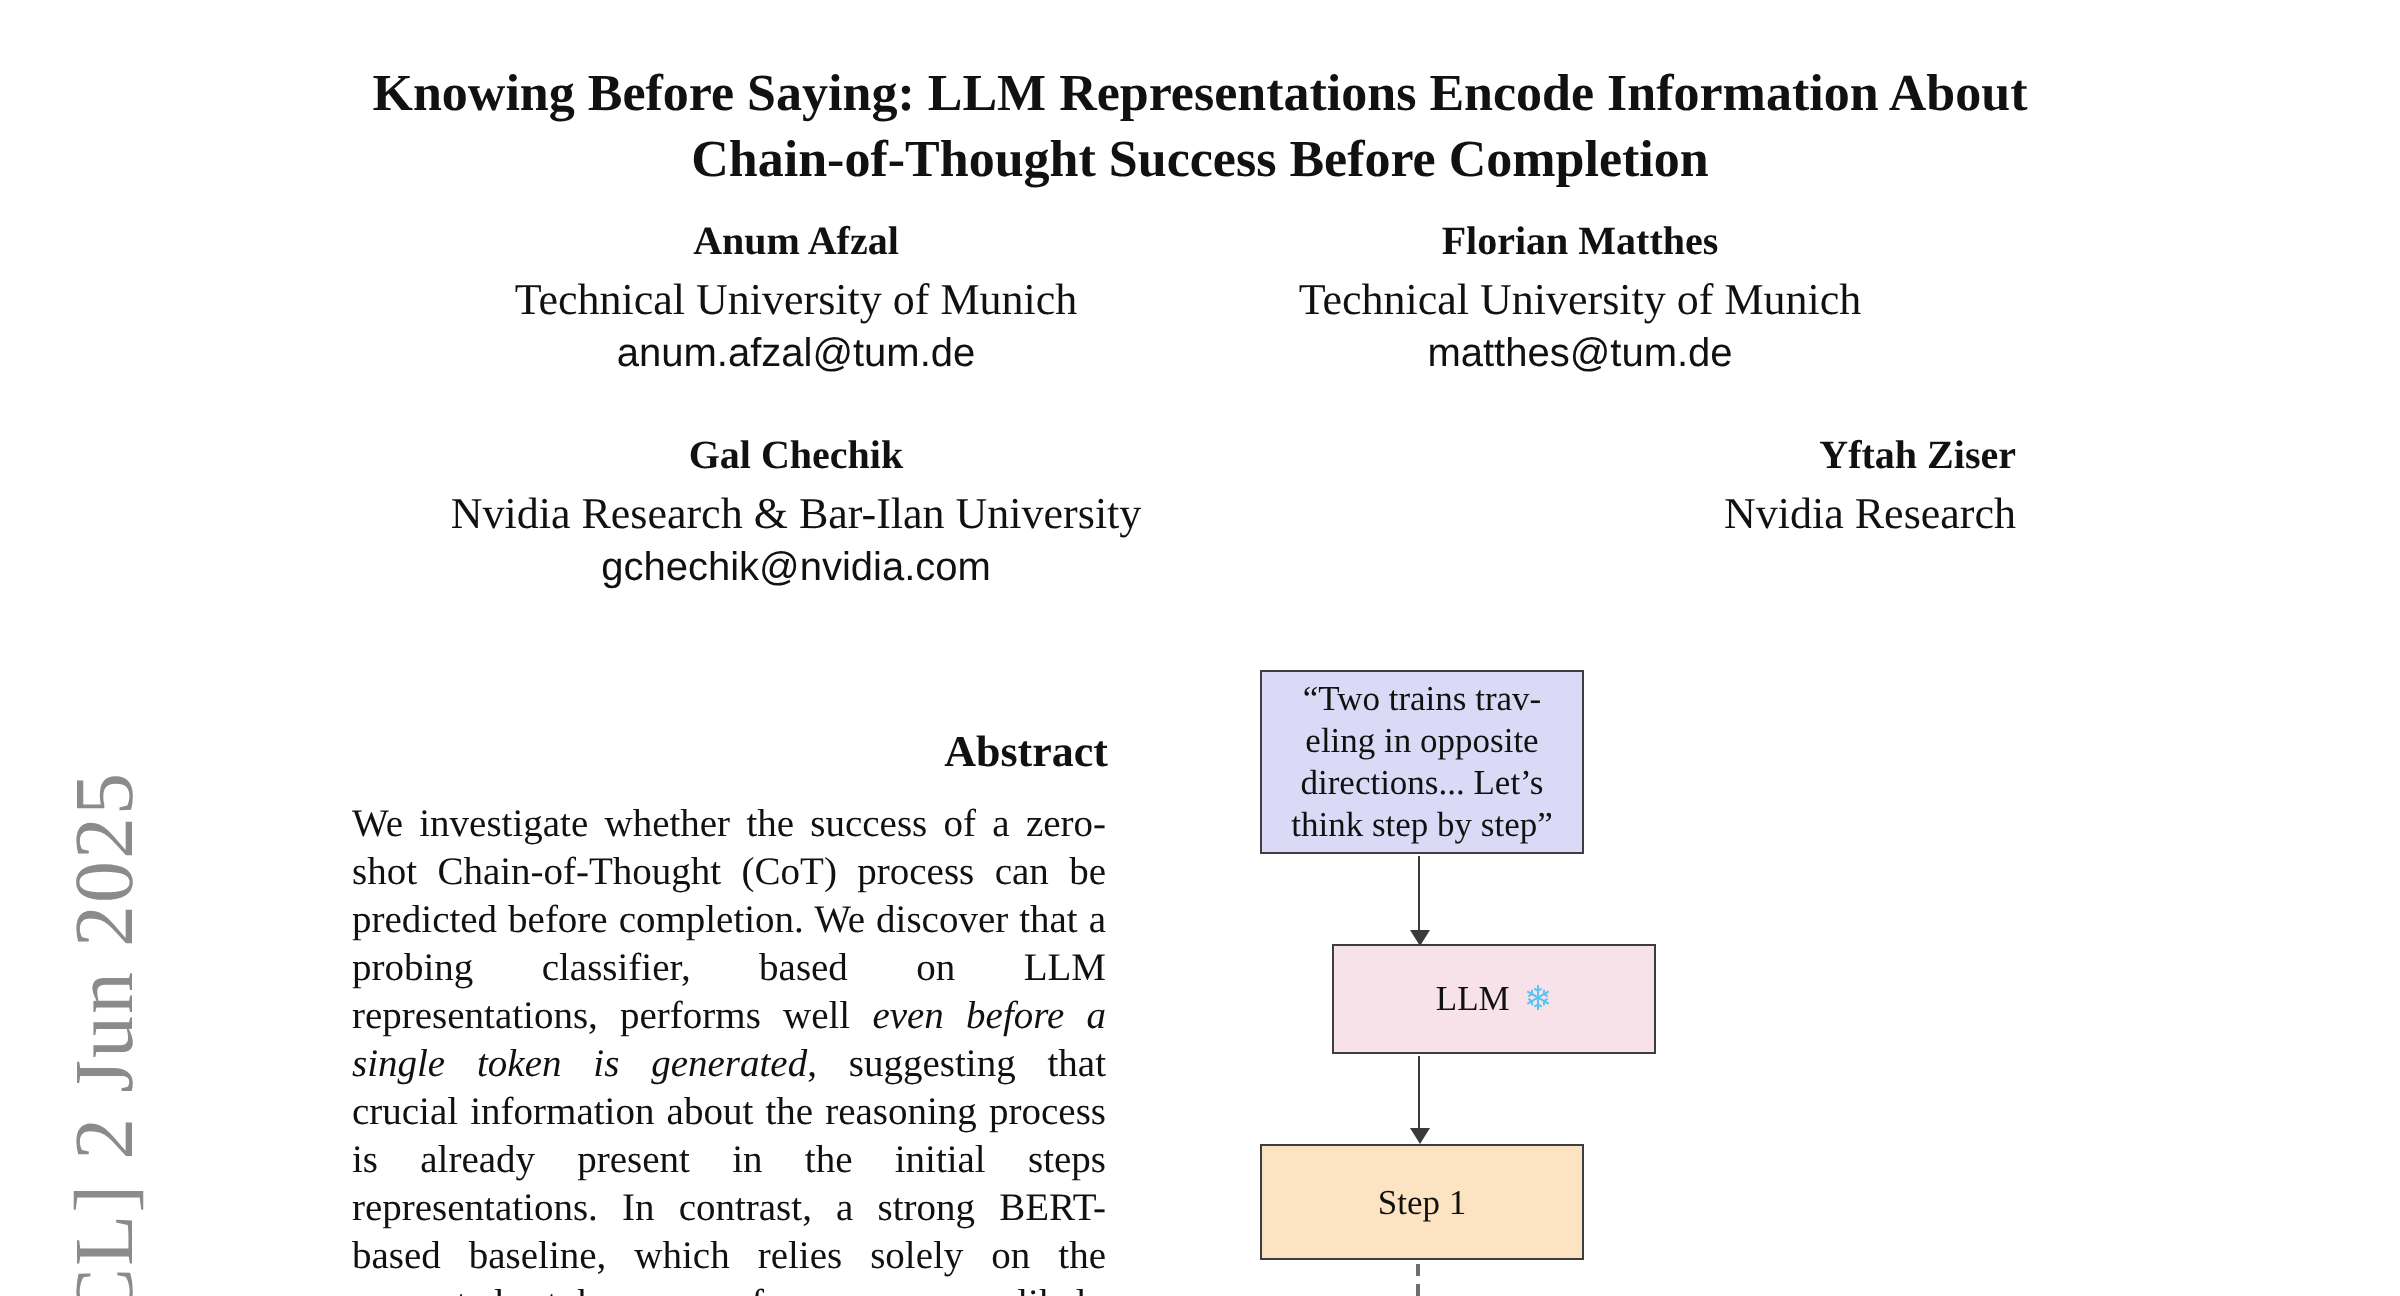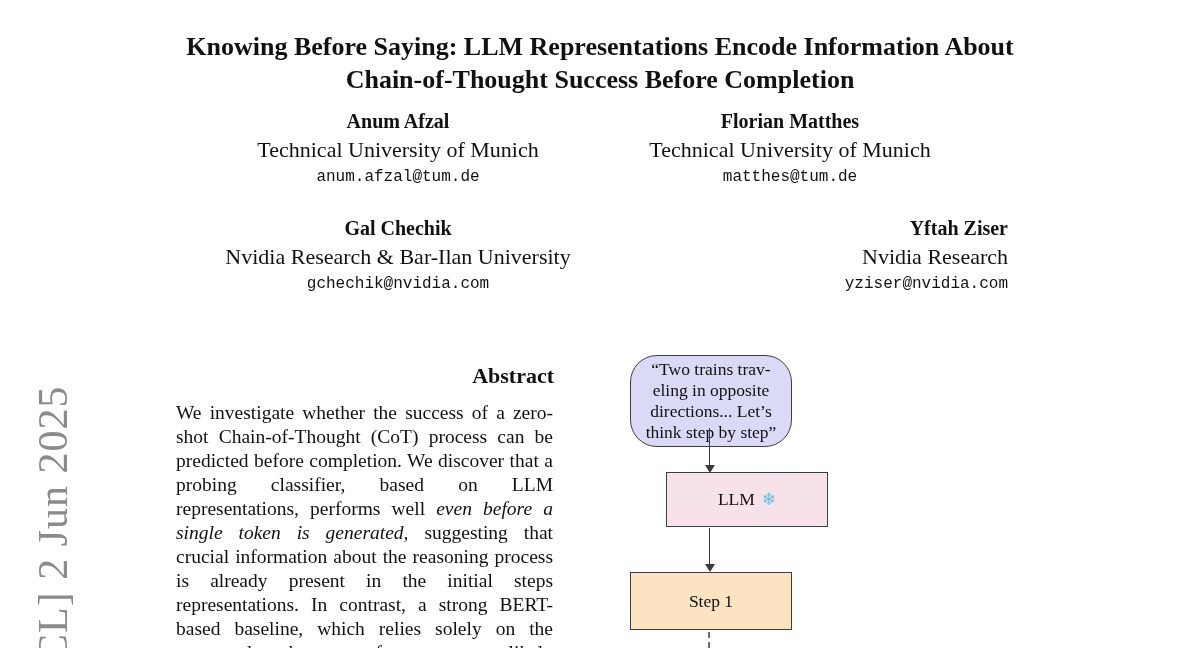--- a/index.html
+++ b/index.html
@@ -36,22 +36,22 @@
 
   
   .author-block {
     position: absolute;
     width: 436px;
     text-align: center;
   }
   .author-block .name  { font-size: 20px; font-weight: bold; line-height: 30px; }
   .author-block .affil { font-size: 22px; line-height: 28px; }
   .author-block .email {
-    font-family: Liberation Mono, monospace;
-    font-size: 16px; line-height: 26px;
+    font-family: Liberation Sans, sans-serif;
+    font-size: 20px; line-height: 26px;
   }
   .pos-a0 { left: 180px; top: 106px; }
   .pos-a1 { left: 572px; top: 106px; }
   .pos-a2 { left: 180px; top: 213px; }
   .pos-a3 { left: 572px; top: 213px; text-align: right; }
 
   
   .abstract-heading {
     position: absolute;
     left: 176px; top: 334px; width: 378px;
@@ -72,21 +72,21 @@
   
   .flow-box {
     position: absolute;
     left: 630px; width: 160px;
     border: 1.6px solid #3d3d44;
     box-sizing: content-box;
     display: flex; align-items: center; justify-content: center;
     text-align: center;
     font-size: 17.5px;
   }
-  .box-prompt { top: 355px; height: 90px; line-height: 21px; white-space: pre-line; border-radius: 27px; }
+  .box-prompt { top: 335px; height: 90px; line-height: 21px; white-space: pre-line; }
   .box-llm    { top: 472px; height: 53px; }
   .box-step   { top: 572px; height: 56px; }
   .snowflake  { font-size: 17px; margin-left: 7px; }
 
   .vline {
     position: absolute; width: 0;
     border-left: 1.6px solid #3a3a3a;
   }
   .arrowhead {
     position: absolute; width: 0; height: 0;
@@ -125,21 +125,20 @@
   <div class="email">matthes@tum.de</div>
 </div>
 <div class="author-block pos-a2">
   <div class="name">Gal Chechik</div>
   <div class="affil">Nvidia Research &amp; Bar-Ilan University</div>
   <div class="email">gchechik@nvidia.com</div>
 </div>
 <div class="author-block pos-a3">
   <div class="name">Yftah Ziser</div>
   <div class="affil">Nvidia Research</div>
-  <div class="email">yziser@nvidia.com</div>
 </div>
 
 <div class="abstract-heading">Abstract</div>
 
 <p class="abstract-body">
   <span>We investigate whether the success of a zero-shot Chain-of-Thought (CoT) process can be predicted before completion. We discover that a probing classifier, based on LLM representations, performs well </span><span class="italic">even before a single token is generated</span><span>, suggesting that crucial information about the reasoning process is already present in the initial steps representations. In contrast, a strong BERT-based baseline, which relies solely on the generated tokens, performs worse—likely because it depends on shallow</span>
 </p>
 
 <div class="flow-box box-prompt" style="background-color: rgb(218, 218, 246);">“Two trains trav-
 eling in opposite

